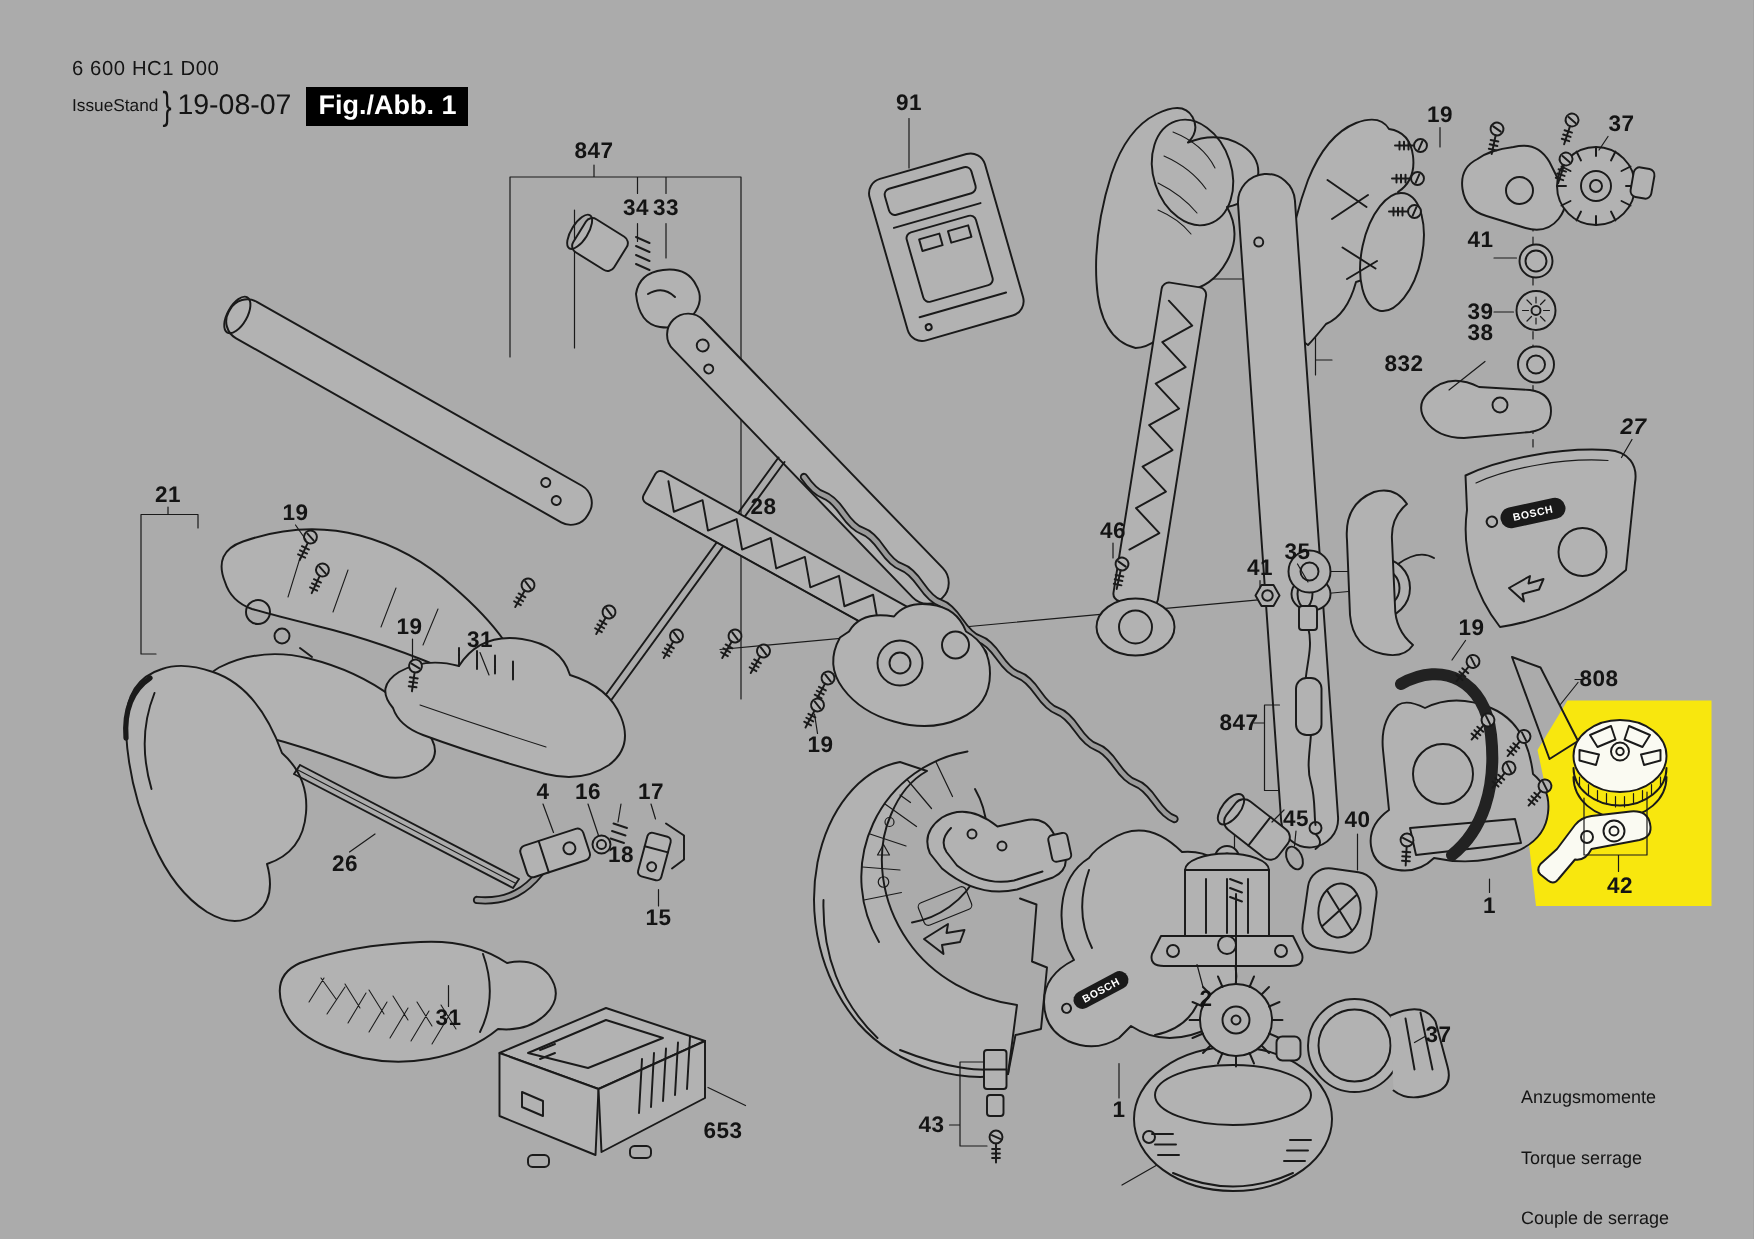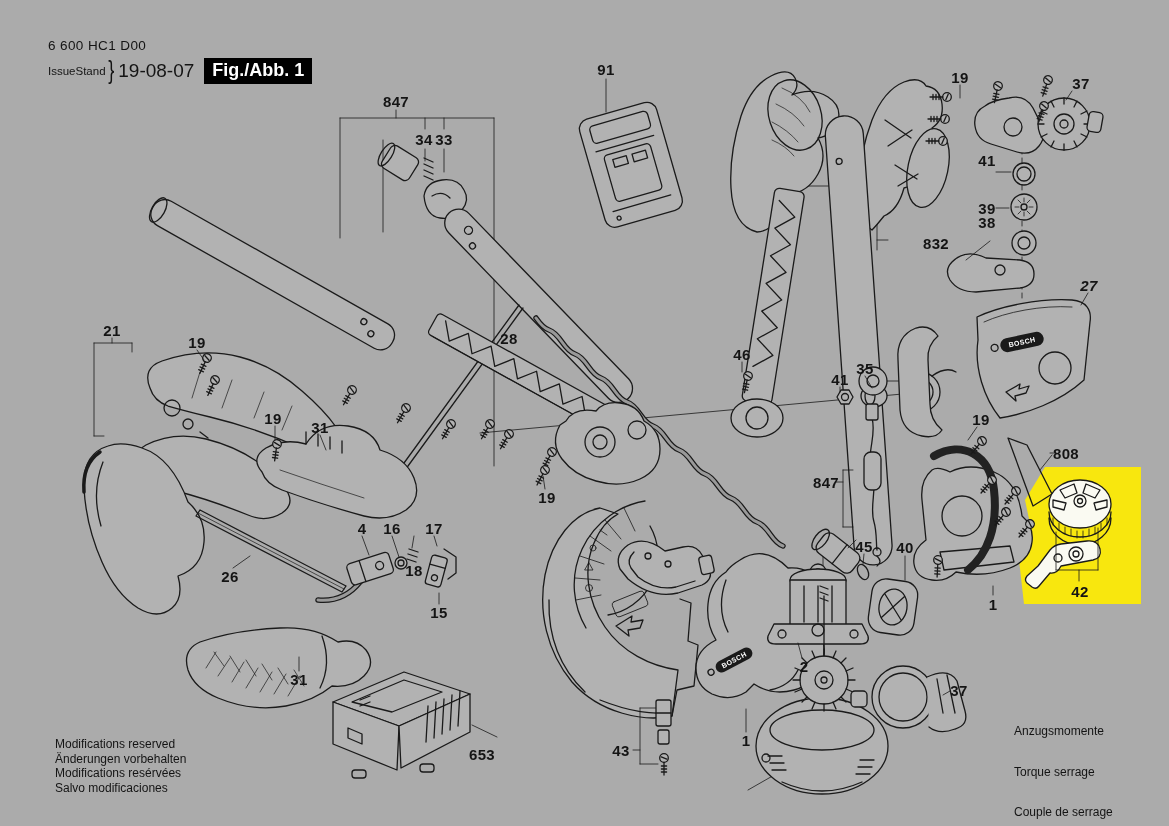--- a/index.html
+++ b/index.html
@@ -490,26 +490,20 @@
       <div class="part-label" style="left: 993px; top: 604px;">1</div>
       <div class="part-label" style="left: 439px; top: 612px;">15</div>
       <div class="part-label" style="left: 804px; top: 666px;">2</div>
       <div class="part-label" style="left: 299px; top: 679px;">31</div>
       <div class="part-label" style="left: 959px; top: 690px;">37</div>
       <div class="part-label" style="left: 482px; top: 738px; margin-top: 16px;">653</div>
       <div class="part-label" style="left: 746px; top: 740px;">1</div>
       <div class="part-label" style="left: 621px; top: 750px;">43</div>
     </div>
 
-<div class="footer-notes">
-  <div>Modifications reserved</div>
-  <div>Änderungen vorbehalten</div>
-  <div>Modifications resérvées</div>
-  <div>Salvo modificaciones</div>
-</div>
 
 <div class="torque">
   <div>Anzugsmomente</div>
   <div>Torque serrage</div>
   <div>Couple de serrage</div>
   
   
   
   
 </div>

